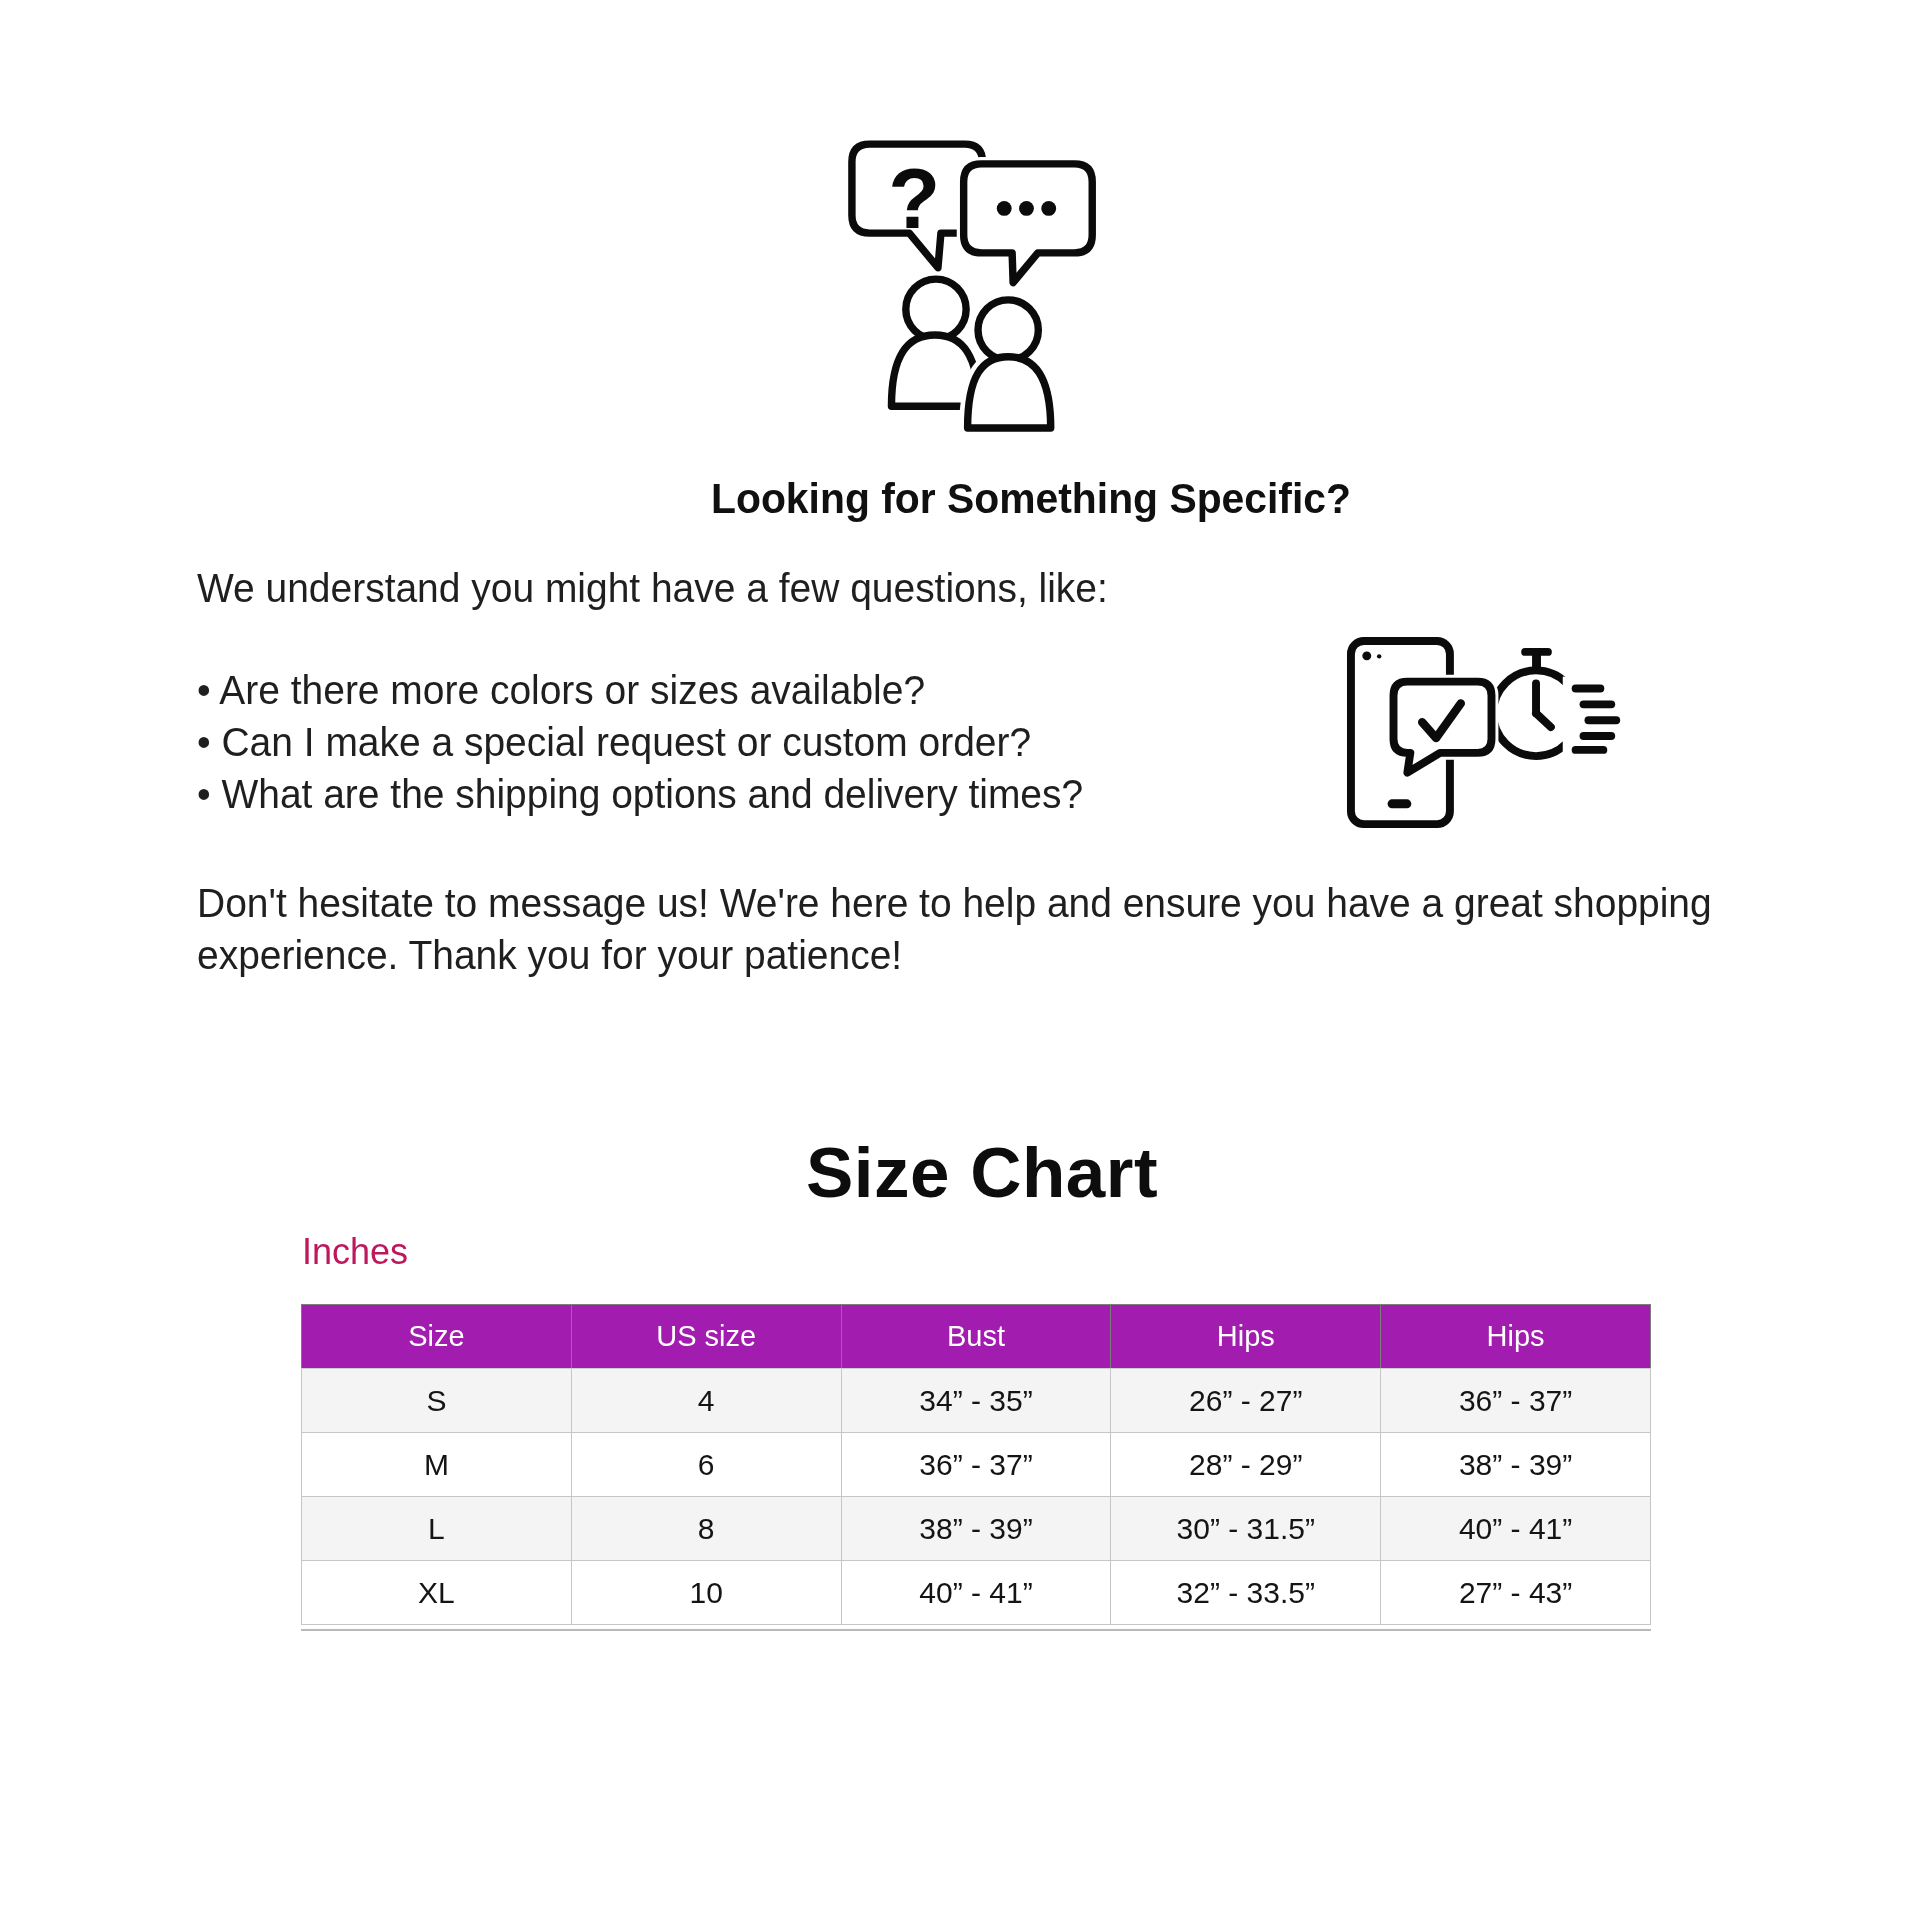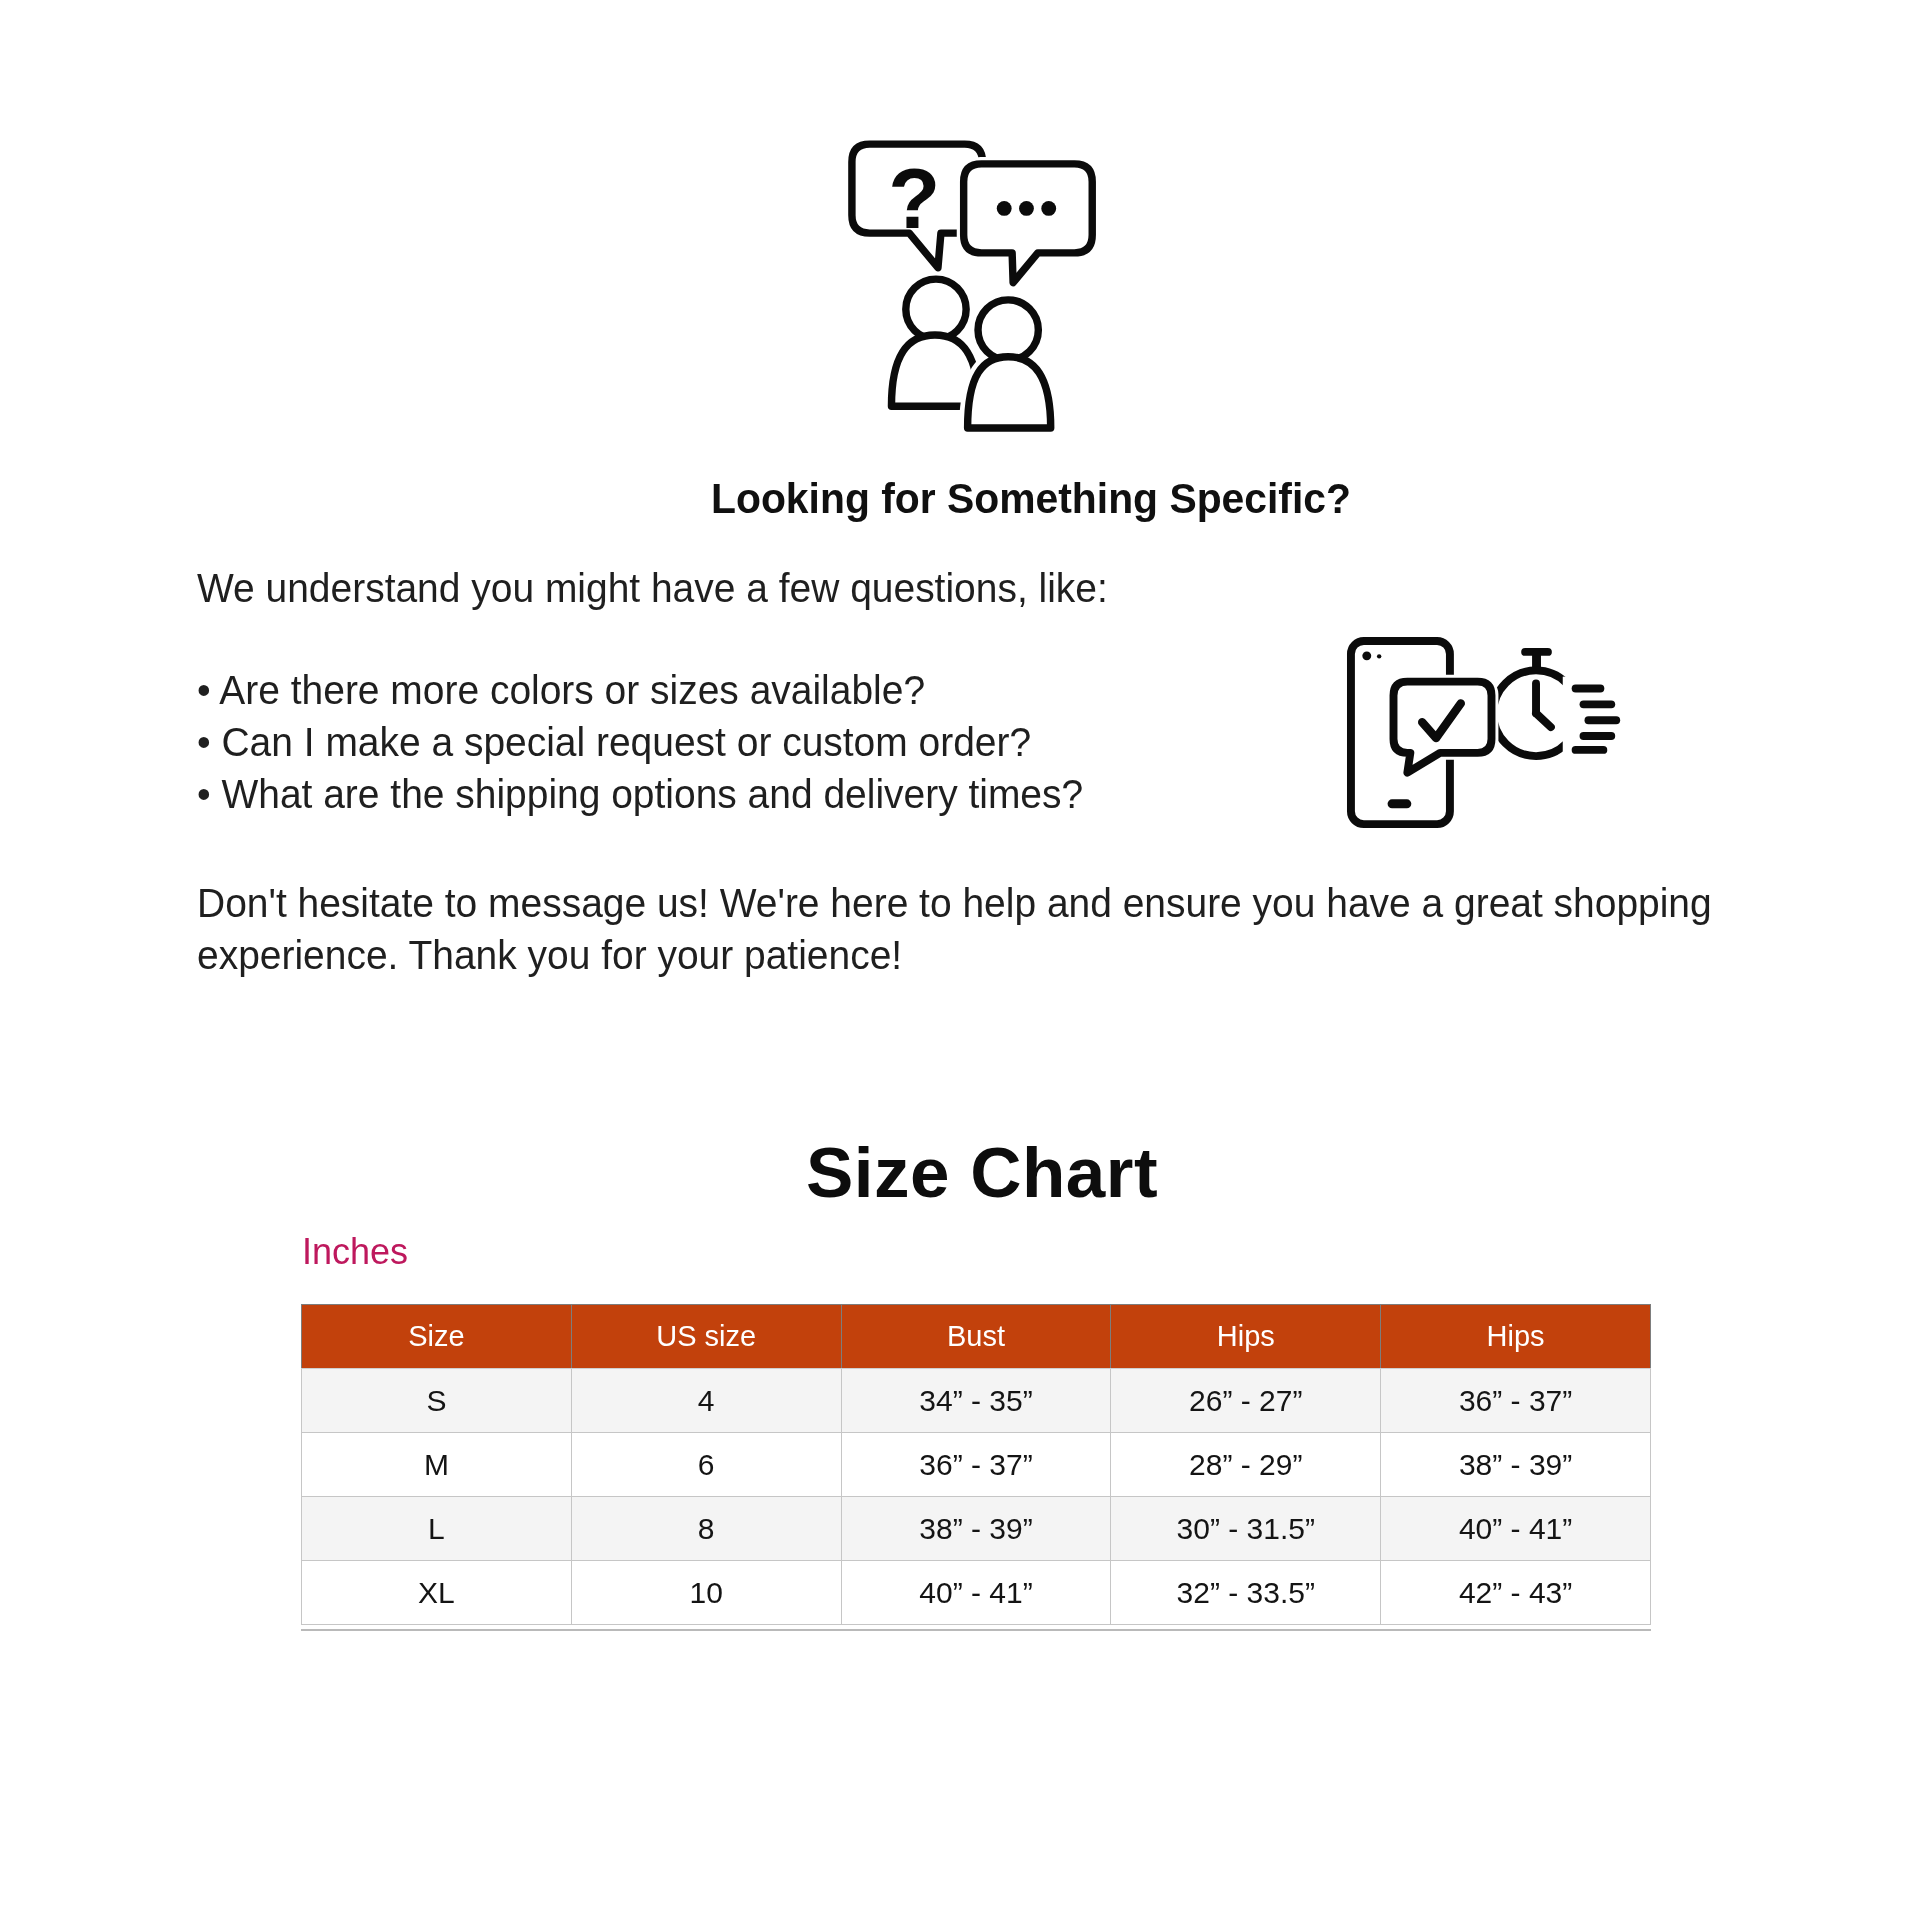--- a/index.html
+++ b/index.html
@@ -28,21 +28,21 @@
 
   .table-wrap{
     top:1304px;left:301px;width:1350px;
     padding-bottom:4px;border-bottom:2px solid #b9b9b9;
   }
   table.size-chart{
     width:100%;border-collapse:collapse;table-layout:fixed;
     border:1px solid #a9a9a9;
   }
   table.size-chart th{
-    height:63px;background:#c2410c;color:#ffffff;font-weight:400;font-size:29px;
+    height:63px;background:#a21caf;color:#ffffff;font-weight:400;font-size:29px;
     border:1px solid #7d7d7d;border-bottom-color:#cfcfcf;text-align:center;vertical-align:middle;
     padding:0;
   }
   table.size-chart td{
     height:63px;font-size:30px;color:#141414;background:#ffffff;
     border:1px solid #c6c6c6;text-align:center;vertical-align:middle;padding:0;
   }
   table.size-chart tbody tr:nth-child(odd) td{background:#f4f4f4;}
 
   svg .ln{stroke:#0b0b0b;fill:none;stroke-linecap:round;}
@@ -162,20 +162,20 @@
             <td>8</td>
             <td>38” - 39”</td>
             <td>30” - 31.5”</td>
             <td>40” - 41”</td>
           </tr>
           <tr>
             <td>XL</td>
             <td>10</td>
             <td>40” - 41”</td>
             <td>32” - 33.5”</td>
-            <td>42” - 43”</td>
+            <td>27” - 43”</td>
           </tr>
         </tbody>
     </table>
   </div>
 
 </div>
 
 
 </body></html>

